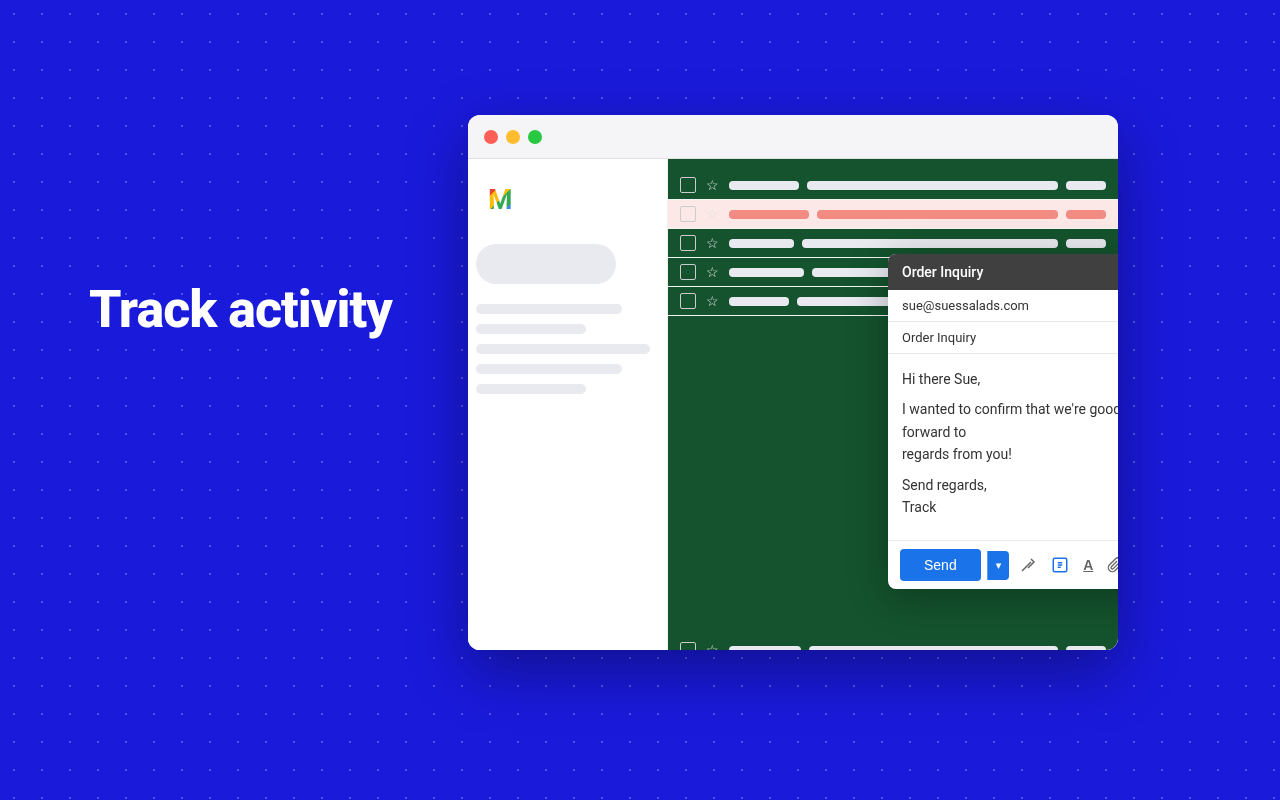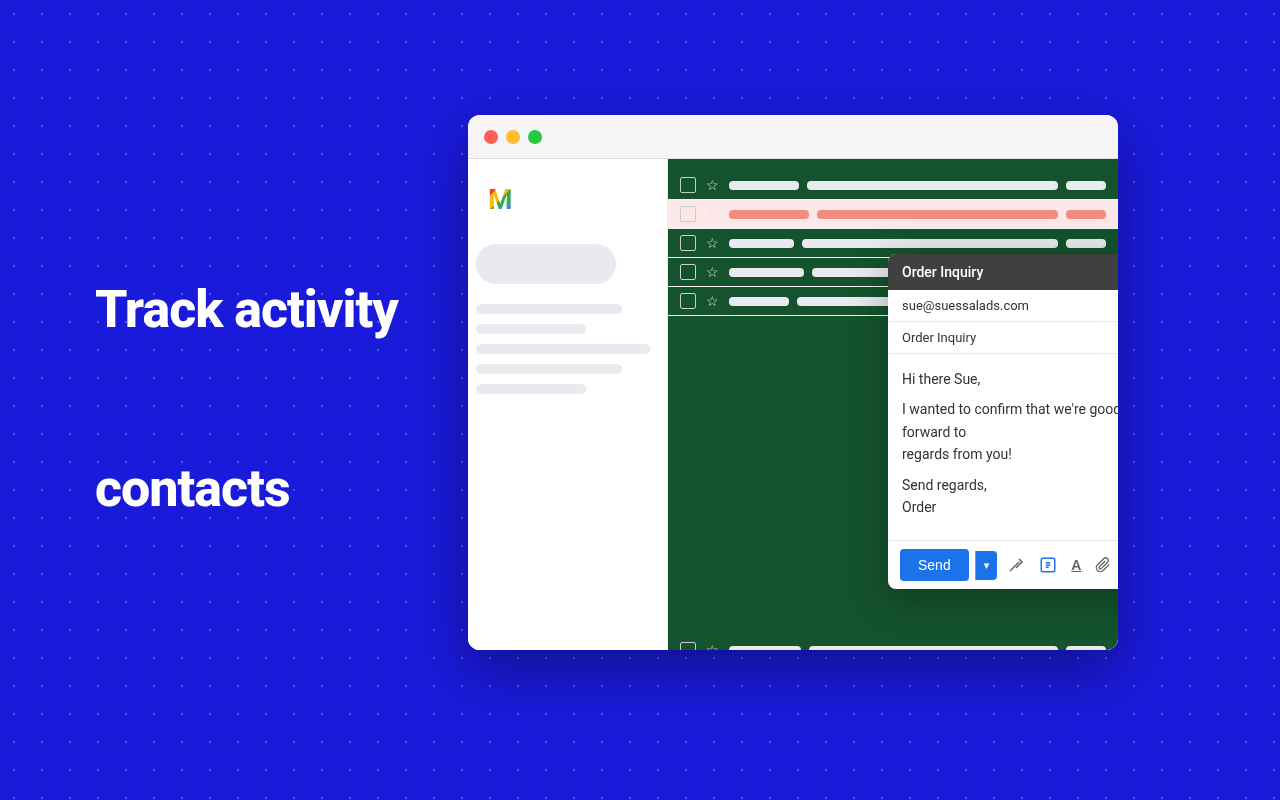--- a/index.html
+++ b/index.html
@@ -17,21 +17,21 @@
       position: absolute;
       inset: 0;
       background-image: radial-gradient(circle, rgba(255,255,255,0.25) 1.5px, transparent 1.5px);
       background-size: 28px 28px;
       z-index: 0;
     }
 
     
     .left-text {
       position: absolute;
-      left: 95px;
+      left: 89px;
       top: 280px;
       width: 380px;
       z-index: 2;
     }
     .left-text h1 {
       color: #ffffff;
       font-size: 52px;
       font-weight: 800;
       line-height: 1.15;
       letter-spacing: -1px;
@@ -244,21 +244,21 @@
       padding: 8px 12px;
       border-top: 1px solid #e8eaed;
       gap: 6px;
     }
 
     .send-btn {
       background: #1a73e8;
       color: #fff;
       border: none;
       border-radius: 4px;
-      padding: 8px 18px;
+      padding: 8px 24px;
       font-size: 14px;
       font-weight: 500;
       cursor: pointer;
       display: flex;
       align-items: center;
       gap: 4px;
     }
 
     .send-dropdown {
       background: #1a73e8;
@@ -289,21 +289,20 @@
 </head>
 <body>
 
 <div class="bg-dots"></div>
 
 <div class="left-text">
   <h1>
     <span>Track activity</span><br>
     <br>
     <br>
-    <span>contacts</span>
   </h1>
 </div>
 
 <div class="browser-window">
 
   <div class="browser-titlebar">
     <div class="traffic-lights">
       <div class="traffic-light tl-red"></div>
       <div class="traffic-light tl-yellow"></div>
       <div class="traffic-light tl-green"></div>
@@ -395,21 +394,21 @@
         </div>
 
         <div class="modal-body">
           <p>Hi there Sue,</p>
           <p>
             <span>I wanted to confirm that we're good to go with the lettuce restock. I look forward to</span><br>
             <span>regards from you!</span>
           </p>
           <p>
             <span>Send regards,</span><br>
-            <span>Order</span>
+            <span>Track</span>
           </p>
         </div>
 
         <div class="modal-toolbar">
           <button class="send-btn">
             <span>Send</span>
           </button>
           <button class="send-dropdown">▾</button>
 
           <button class="toolbar-icon-btn" title="Format">

